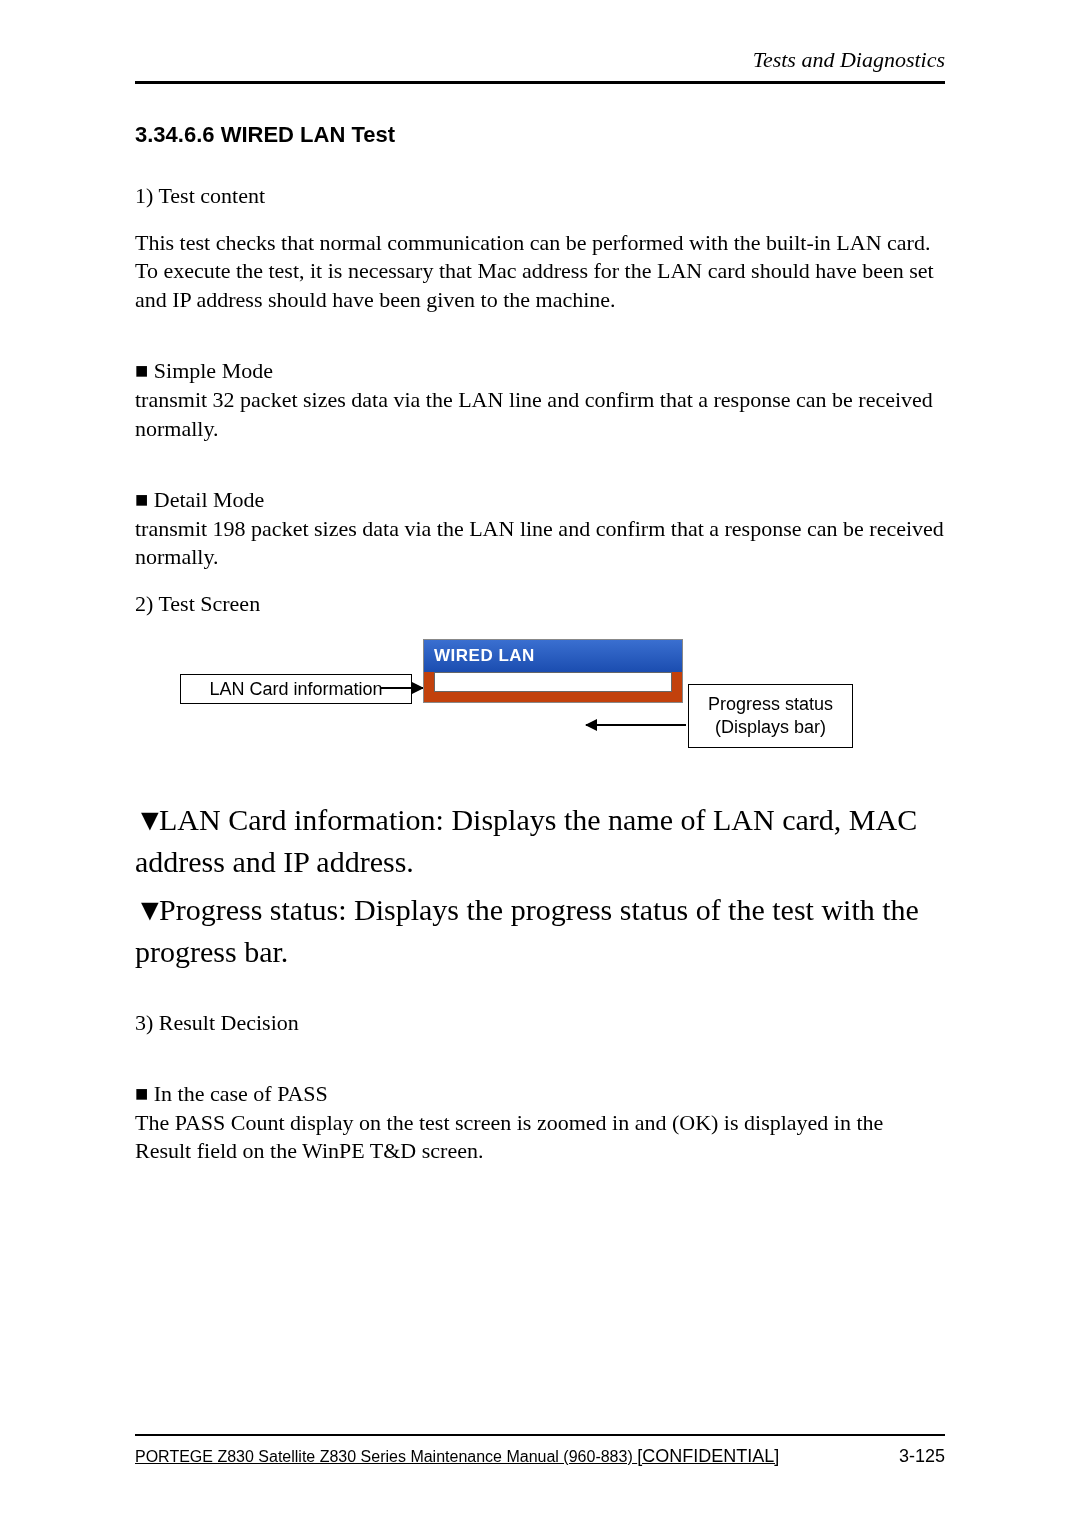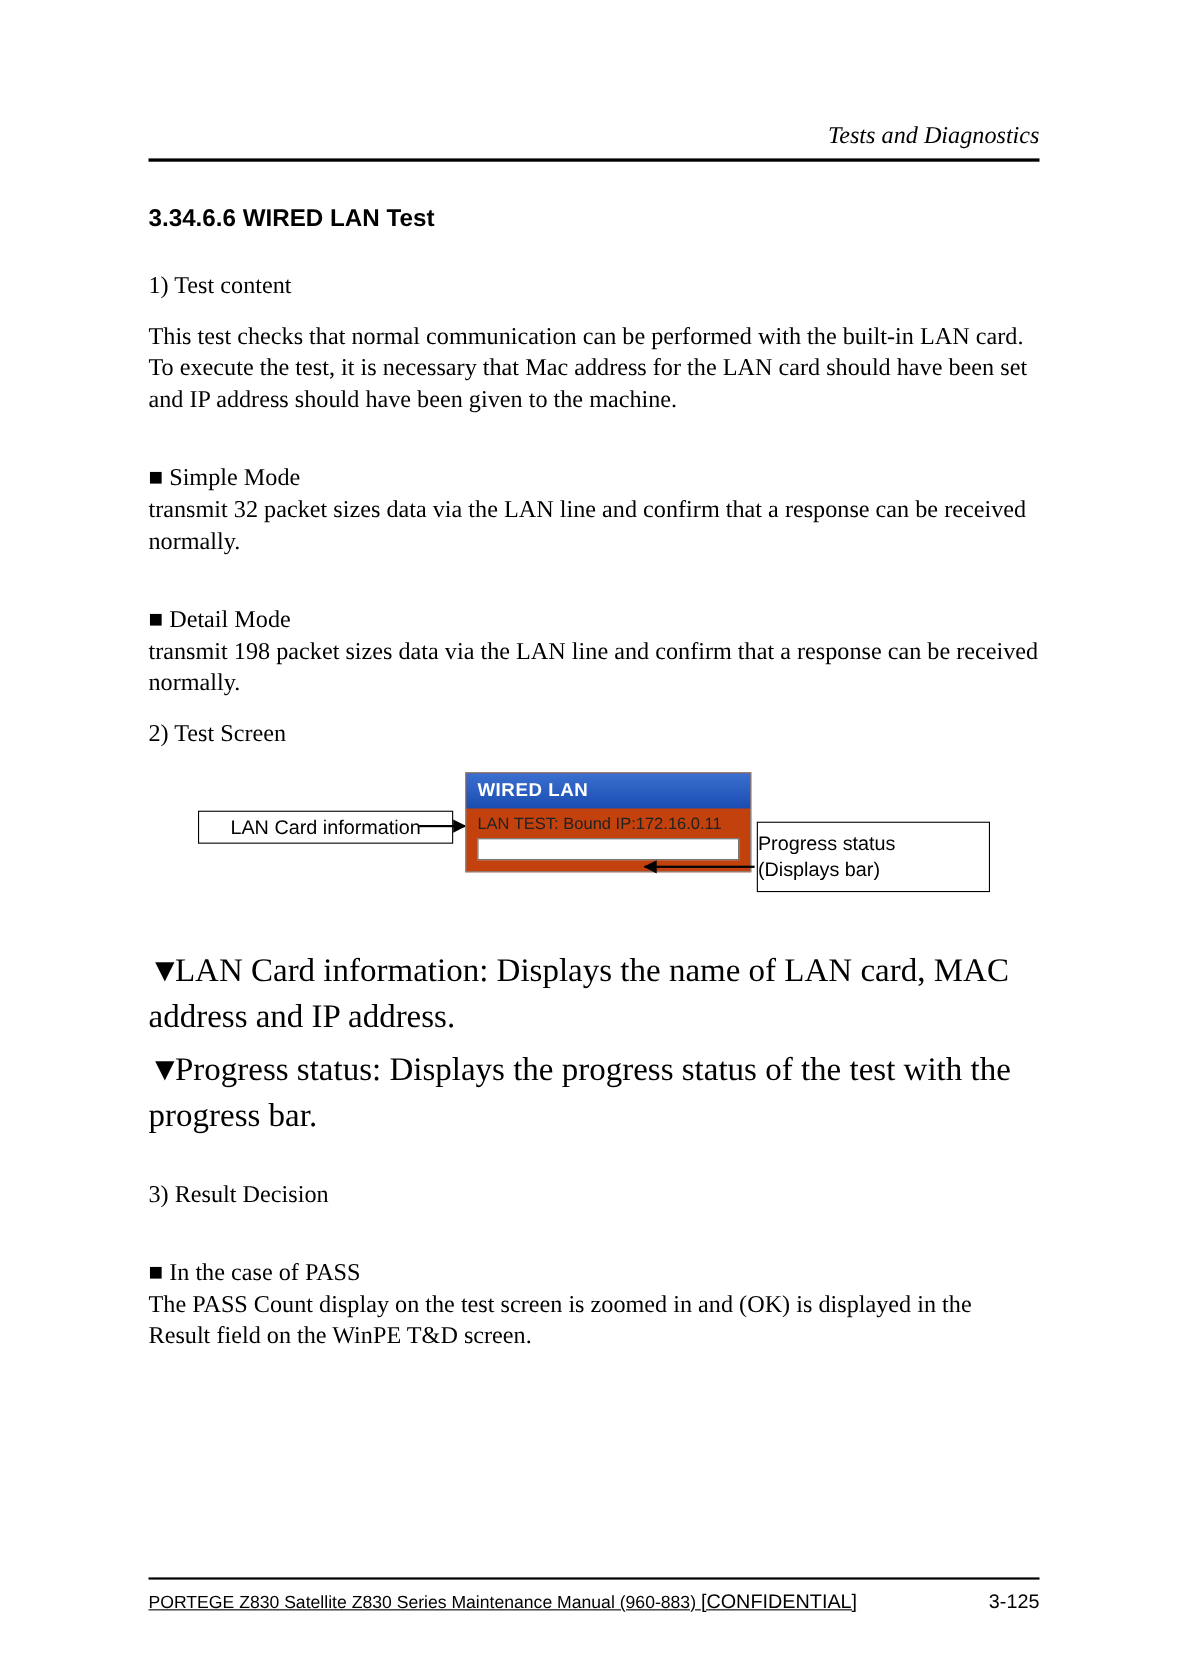--- a/index.html
+++ b/index.html
@@ -8,21 +8,21 @@
       box-sizing: border-box;
     }
     body {
       width: 1080px;
       height: 1527px;
       background: #ffffff;
       font-family: 'Times New Roman', Times, serif;
       position: relative;
     }
     .page {
-      padding: 110px 135px 60px 135px;
+      padding: 47px 135px 60px 135px;
       height: 100%;
       display: flex;
       flex-direction: column;
     }
     .header-right {
       text-align: right;
       font-style: italic;
       font-size: 22px;
       margin-bottom: 8px;
     }
@@ -94,26 +94,27 @@
     .progress-box {
       margin: 0 10px 10px 10px;
       height: 20px;
       border: 1px solid #666;
       background: #fff;
     }
     .right-box {
       position: absolute;
       left: 553px;
       top: 45px;
-      width: 212px;
+      width: 165px;
       height: 64px;
       border: 1px solid #000;
       background: #fff;
       font-family: Arial, sans-serif;
       font-size: 18px;
+      text-align: center;
       padding-top: 8px;
       line-height: 1.3;
     }
     .arrow-right {
       position: absolute;
       left: 246px;
       top: 48px;
       width: 42px;
       height: 2px;
       background: #000;
@@ -194,21 +195,20 @@
     <div class="bulleted">■ Detail Mode</div>
     <div class="para">transmit 198 packet sizes data via the LAN line and confirm that a response can be received normally.</div>
 
     <div class="para">2) Test Screen</div>
 
     <div class="diagram-container">
       <div class="lan-info-box">LAN Card information</div>
       <div class="arrow-right"></div>
       <div class="middle-box">
         <div class="middle-header">WIRED LAN</div>
-        <div class="middle-text">LAN TEST: Bound IP:172.16.0.11</div>
         <div class="progress-box"></div>
       </div>
       <div class="arrow-left"></div>
       <div class="right-box">
         <div>Progress status</div>
         <div>(Displays bar)</div>
       </div>
     </div>
 
     <div class="triangle-list">

